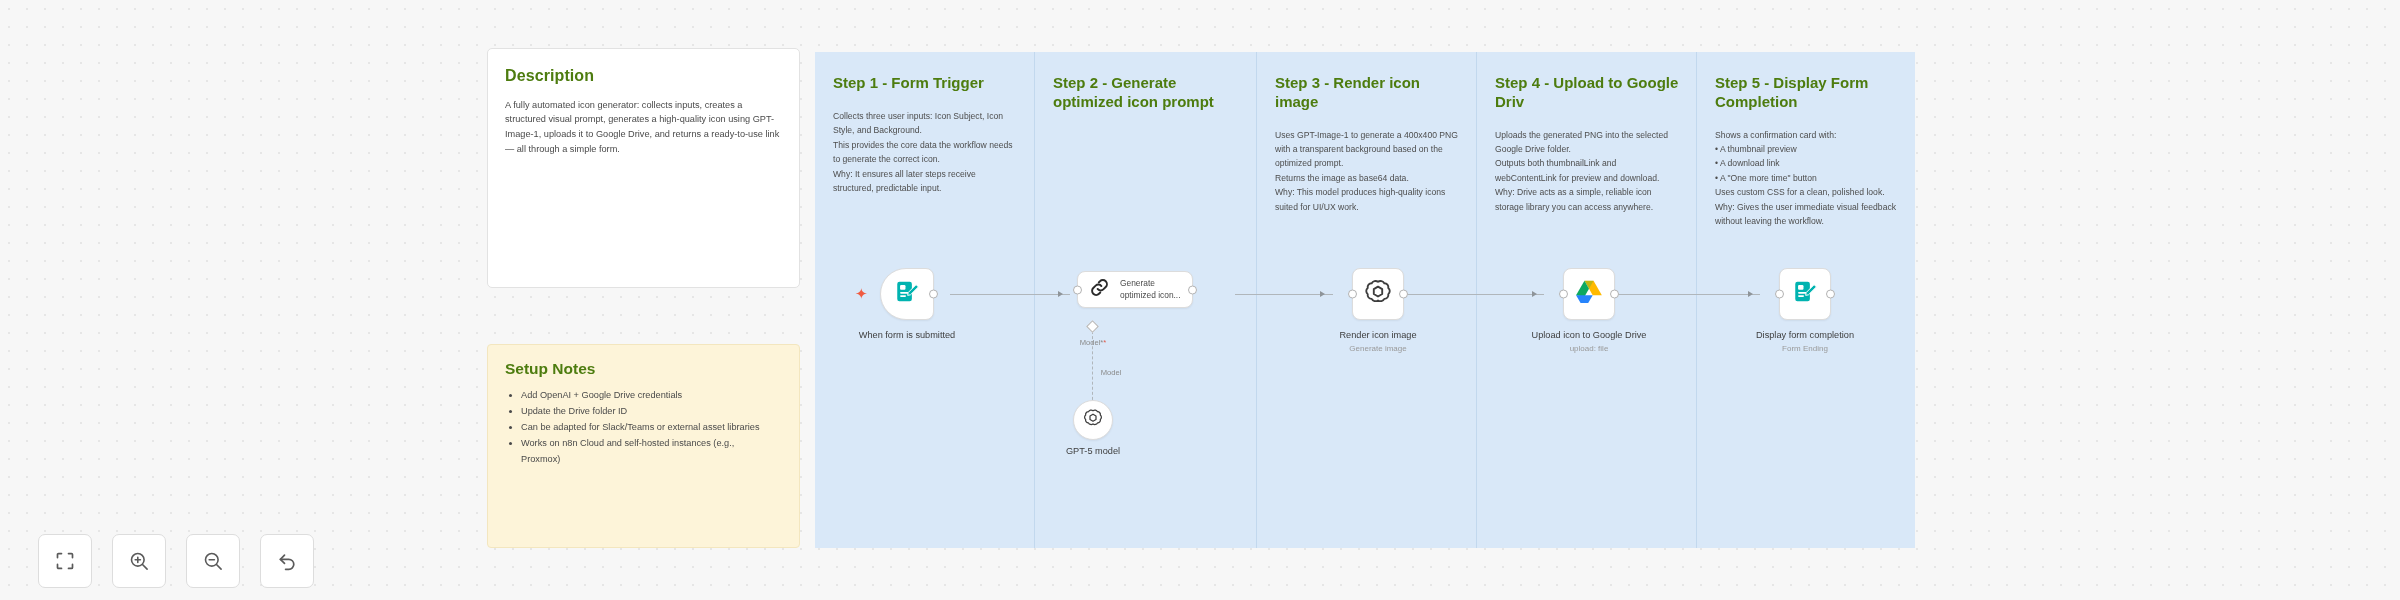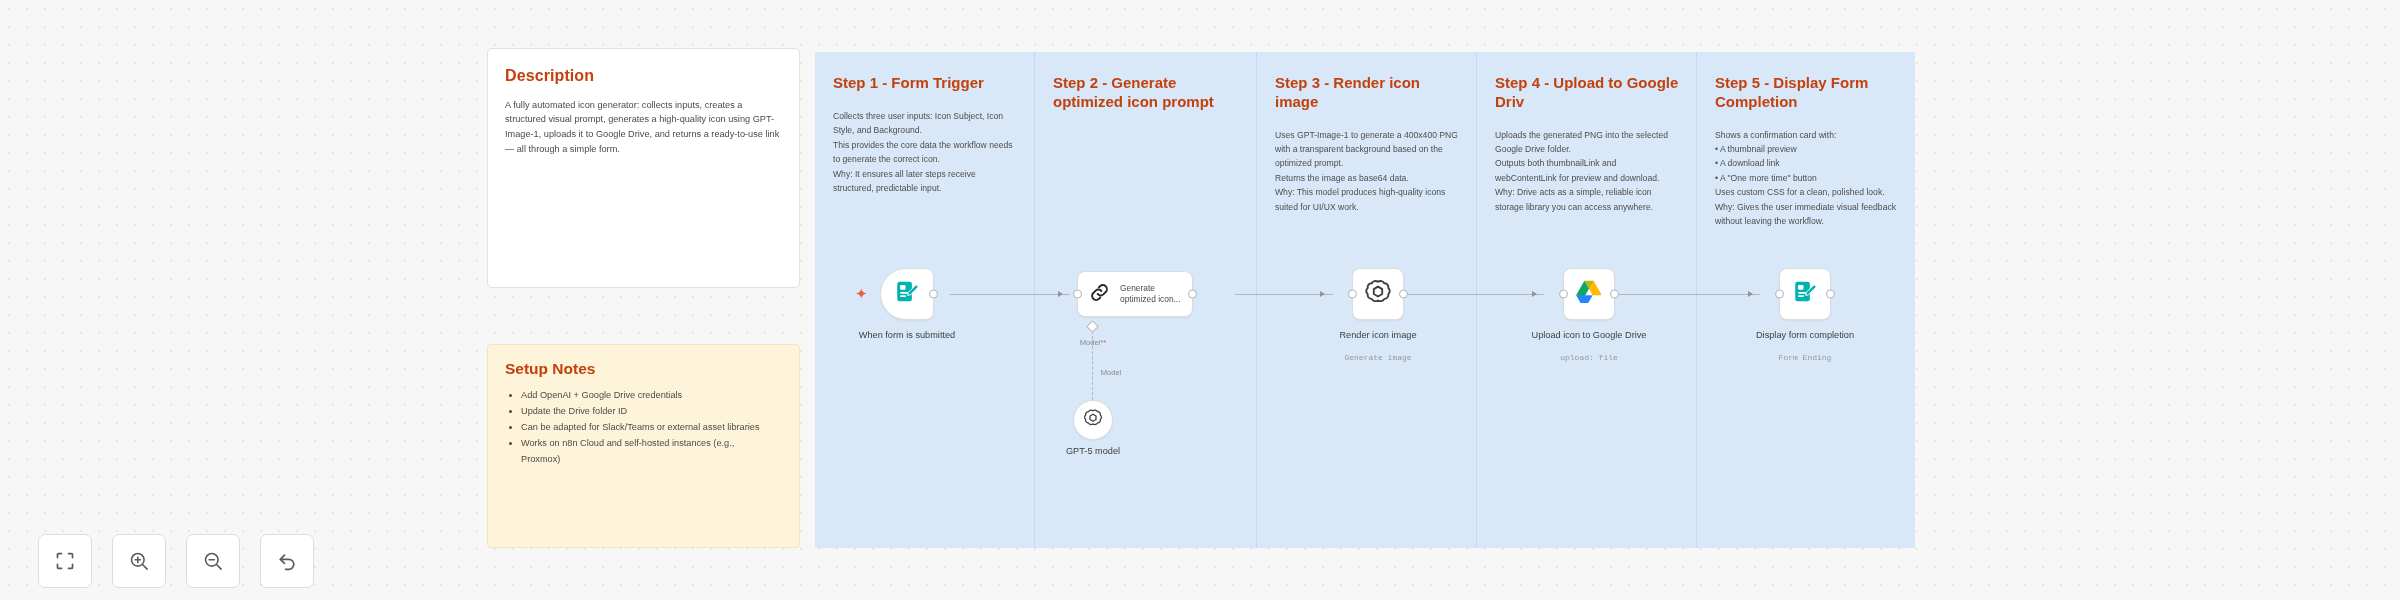--- a/index.html
+++ b/index.html
@@ -24,21 +24,21 @@
   }
 
   
   .note {
     position: absolute;
     box-sizing: border-box;
     overflow: hidden;
   }
   .note-title {
     font-weight: bold;
-    color: #c2410c;
+    color: #4d7c0f;
     margin: 0 0 12px 0;
     line-height: 1.22;
   }
   .note-body {
     margin: 0;
     white-space: pre-line;
     color: #3b3b3b;
   }
 
   
@@ -93,21 +93,21 @@
   }
   .node-square {
     width: 52px; height: 52px;
     border-radius: 8px;
   }
   .node-trigger {
     width: 54px; height: 52px;
     border-radius: 26px 8px 8px 26px;
   }
   .node-wide {
-    width: 116px; height: 46px;
+    width: 116px; height: 37px;
     border-radius: 8px;
     justify-content: flex-start;
     padding-left: 10px;
     gap: 9px;
   }
   .node-round {
     width: 40px; height: 40px;
     border-radius: 50%;
   }
 
@@ -118,22 +118,21 @@
     color: #3d3d3d;
     line-height: 1.3;
     width: 150px;
     left: 50%;
     transform: translateX(-50%);
   }
   .node-sublabel {
     display: block;
     font-size: 8px;
     color: #9a9a9a;
-    margin-top: 11px;
-    font-family: Liberation Mono, monospace;
+    margin-top: 2px;
   }
   .node-inline-label {
     font-size: 8.4px;
     color: #4a4a4a;
     line-height: 1.35;
     white-space: pre-line;
   }
 
   
   .port {

